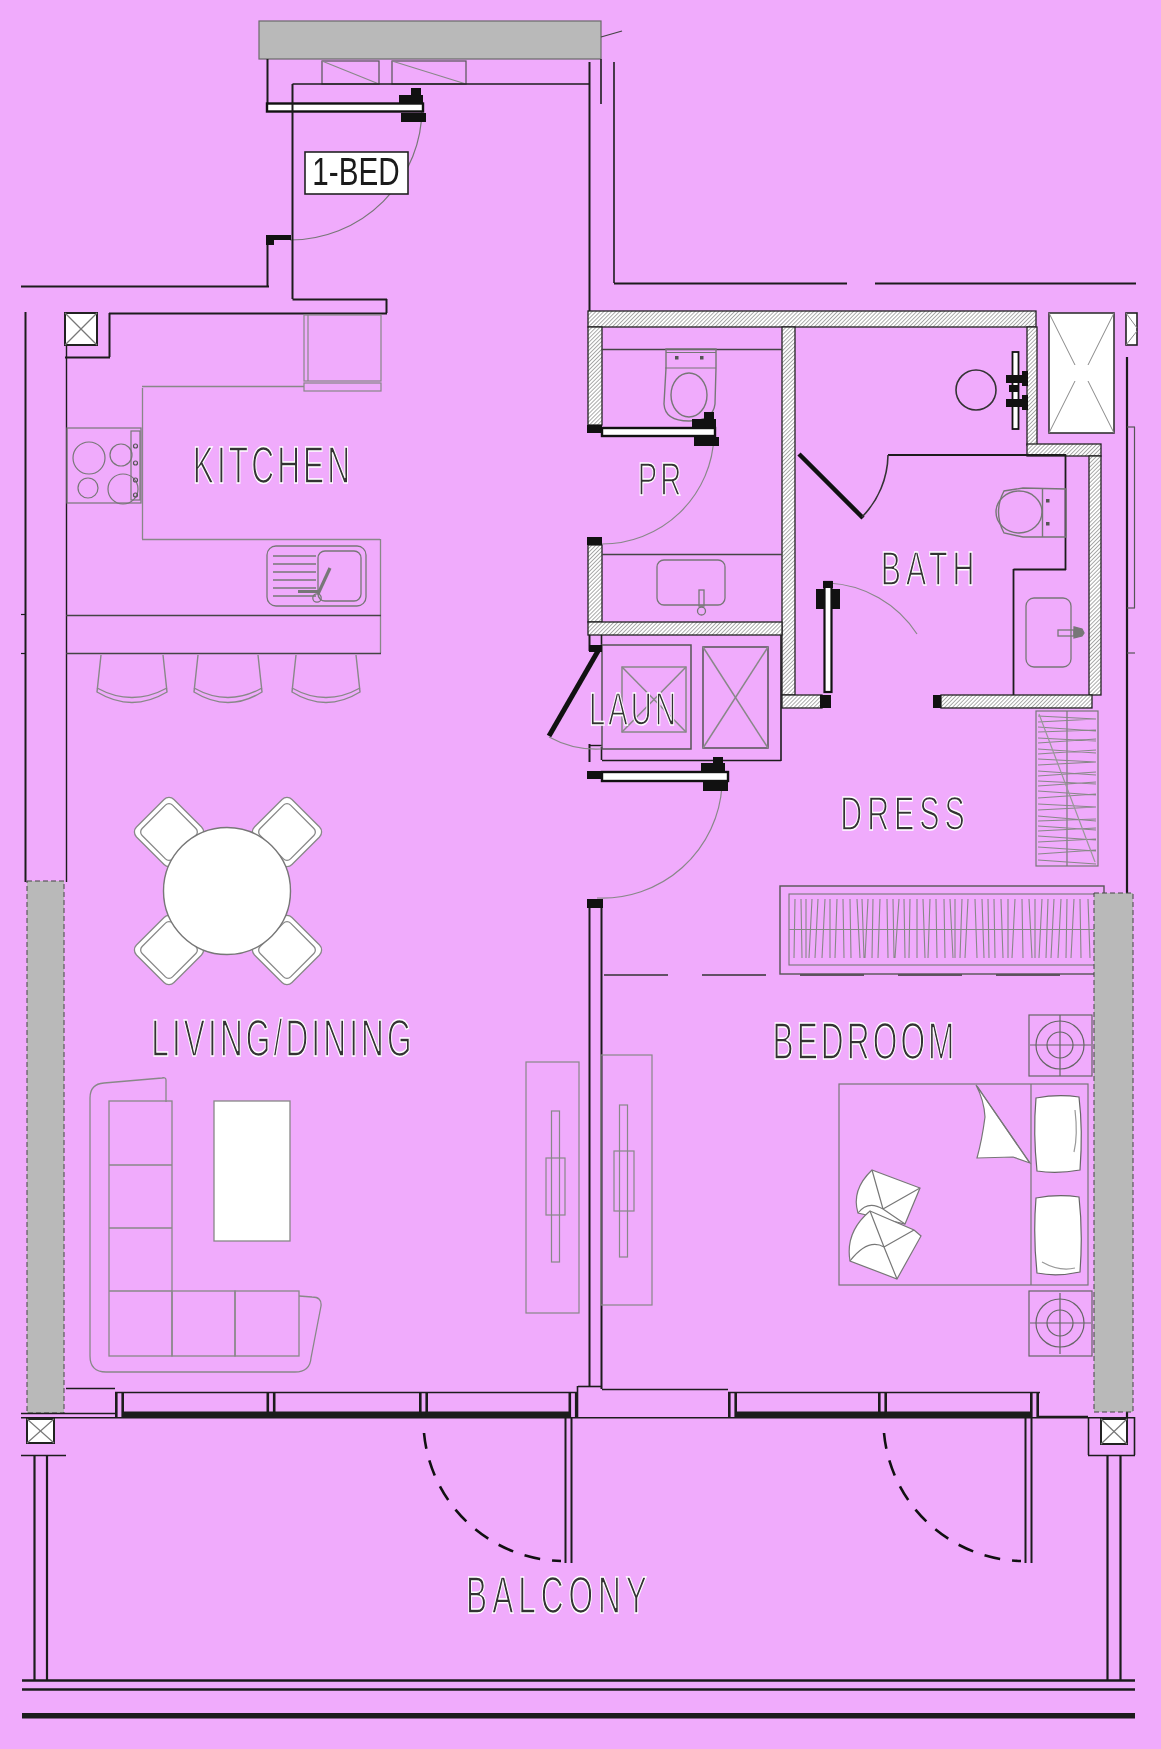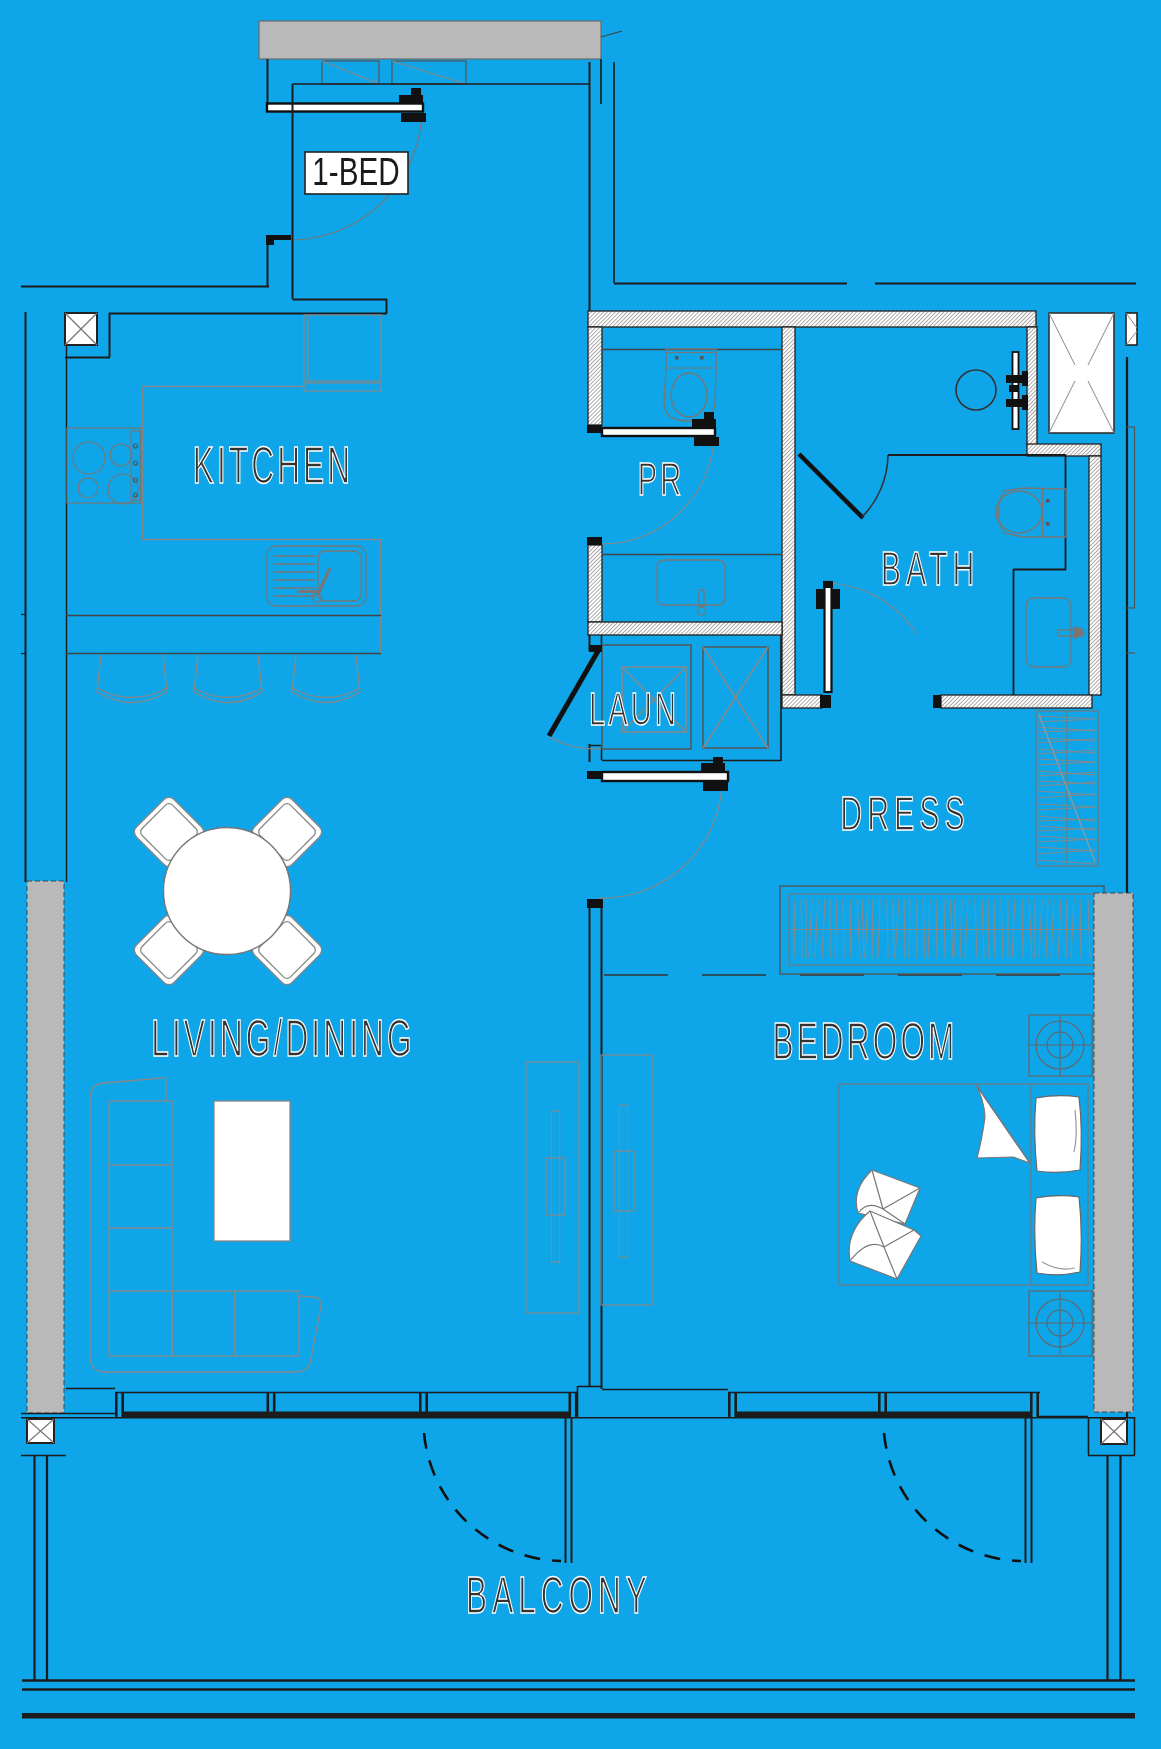--- a/index.html
+++ b/index.html
@@ -1,16 +1,16 @@
 <!DOCTYPE html>
 <html><head>
 <meta charset="utf-8">
 <style>
   html,body{margin:0;padding:0;background:#fff;}
-  .page{position:relative;width:1161px;height:1749px;background:#0ea5e9;overflow:hidden;
+  .page{position:relative;width:1161px;height:1749px;background:#f0abfc;overflow:hidden;
         font-family:"Liberation Sans", sans-serif;}
   svg{position:absolute;left:0;top:0;}
   svg text{font-family:"Liberation Sans", sans-serif;}
 </style>
 </head>
 <body>
 <div class="page">
 <svg width="1161" height="1749" viewBox="0 0 1161 1749">
 <defs>
   <pattern id="hatch" patternUnits="userSpaceOnUse" width="2.8" height="2.8" patternTransform="rotate(45)">

